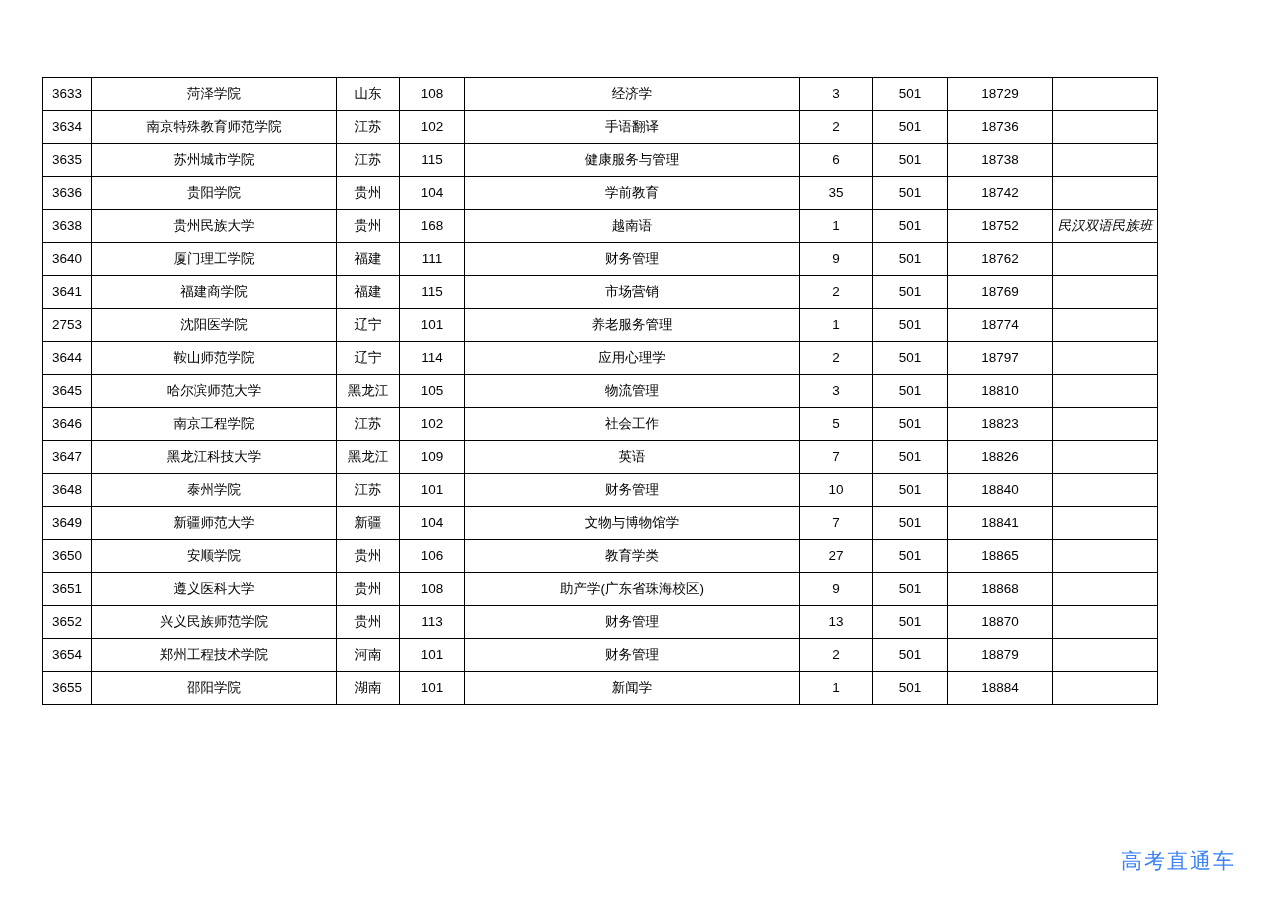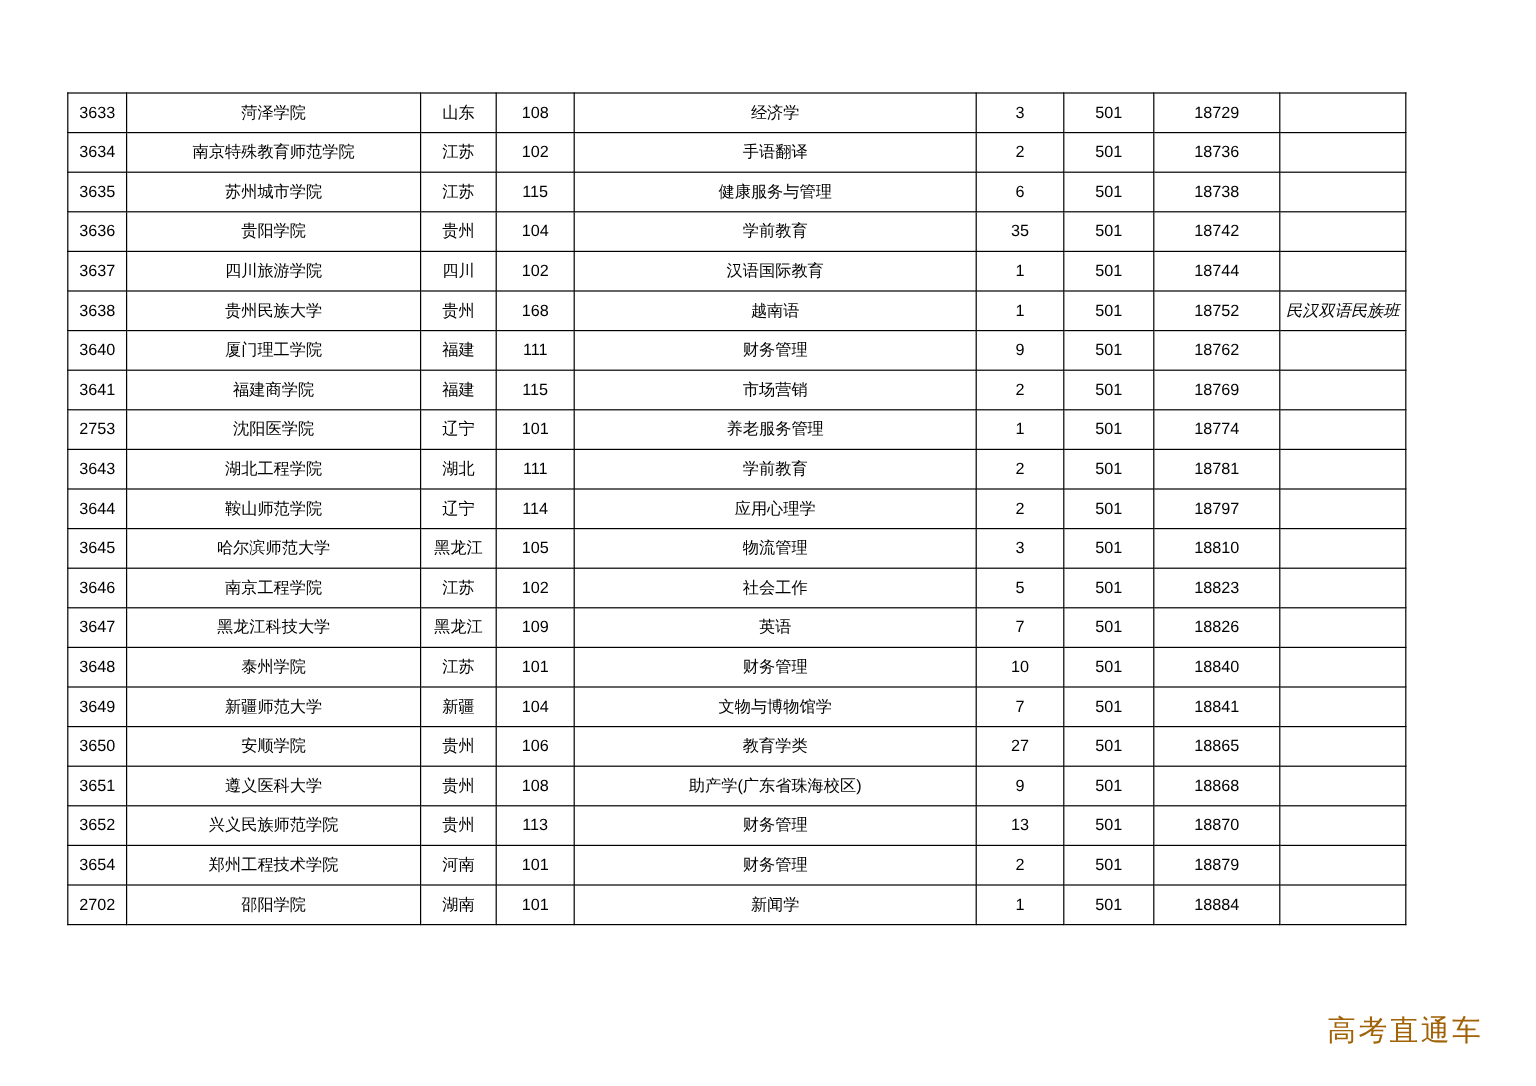--- a/index.html
+++ b/index.html
@@ -17,21 +17,21 @@
   }
   .page {
     position: absolute;
     left: 0;
     top: 0;
     width: 1280px;
     height: 905px;
   }
   table.data {
     position: absolute;
-    left: 56px;
+    left: 42px;
     top: 77px;
     border-collapse: collapse;
     table-layout: fixed;
     width: 1045px;
   }
   table.data td {
     border: 1px solid #000000;
     height: 32px;
     font-size: 13.5px;
     text-align: center;
@@ -47,22 +47,22 @@
   td.c-code   { width: 60px; }
   td.c-major  { width: 330px; }
   td.c-num    { width: 68px; }
   td.c-score  { width: 70px; }
   td.c-plan   { width: 100px; }
   td.c-note   { width: 100px; font-size: 13px; font-style: italic; }
   .watermark {
     position: absolute;
     right: 44px;
     bottom: 30px;
-    font-size: 24px;
-    color: #a16207;
+    font-size: 21px;
+    color: #3b82f6;
     letter-spacing: 2px;
     font-family: "Liberation Sans", "DejaVu Sans", sans-serif;
   }
 </style>
 </head>
 <body>
 
 <div class="page">
   <table class="data">
     <tbody>
@@ -104,31 +104,20 @@
           <td class="c-school">贵阳学院</td>
           <td class="c-prov">贵州</td>
           <td class="c-code">104</td>
           <td class="c-major">学前教育</td>
           <td class="c-num">35</td>
           <td class="c-score">501</td>
           <td class="c-plan">18742</td>
           <td class="c-note"></td>
         </tr>
         <tr>
-          <td class="c-id">3637</td>
-          <td class="c-school">四川旅游学院</td>
-          <td class="c-prov">四川</td>
-          <td class="c-code">102</td>
-          <td class="c-major">汉语国际教育</td>
-          <td class="c-num">1</td>
-          <td class="c-score">501</td>
-          <td class="c-plan">18744</td>
-          <td class="c-note"></td>
-        </tr>
-        <tr>
           <td class="c-id">3638</td>
           <td class="c-school">贵州民族大学</td>
           <td class="c-prov">贵州</td>
           <td class="c-code">168</td>
           <td class="c-major">越南语</td>
           <td class="c-num">1</td>
           <td class="c-score">501</td>
           <td class="c-plan">18752</td>
           <td class="c-note">民汉双语民族班</td>
         </tr>
@@ -156,31 +145,20 @@
         </tr>
         <tr>
           <td class="c-id">2753</td>
           <td class="c-school">沈阳医学院</td>
           <td class="c-prov">辽宁</td>
           <td class="c-code">101</td>
           <td class="c-major">养老服务管理</td>
           <td class="c-num">1</td>
           <td class="c-score">501</td>
           <td class="c-plan">18774</td>
-          <td class="c-note"></td>
-        </tr>
-        <tr>
-          <td class="c-id">3643</td>
-          <td class="c-school">湖北工程学院</td>
-          <td class="c-prov">湖北</td>
-          <td class="c-code">111</td>
-          <td class="c-major">学前教育</td>
-          <td class="c-num">2</td>
-          <td class="c-score">501</td>
-          <td class="c-plan">18781</td>
           <td class="c-note"></td>
         </tr>
         <tr>
           <td class="c-id">3644</td>
           <td class="c-school">鞍山师范学院</td>
           <td class="c-prov">辽宁</td>
           <td class="c-code">114</td>
           <td class="c-major">应用心理学</td>
           <td class="c-num">2</td>
           <td class="c-score">501</td>
@@ -280,21 +258,21 @@
           <td class="c-school">郑州工程技术学院</td>
           <td class="c-prov">河南</td>
           <td class="c-code">101</td>
           <td class="c-major">财务管理</td>
           <td class="c-num">2</td>
           <td class="c-score">501</td>
           <td class="c-plan">18879</td>
           <td class="c-note"></td>
         </tr>
         <tr>
-          <td class="c-id">2702</td>
+          <td class="c-id">3655</td>
           <td class="c-school">邵阳学院</td>
           <td class="c-prov">湖南</td>
           <td class="c-code">101</td>
           <td class="c-major">新闻学</td>
           <td class="c-num">1</td>
           <td class="c-score">501</td>
           <td class="c-plan">18884</td>
           <td class="c-note"></td>
         </tr>
       </tbody>

